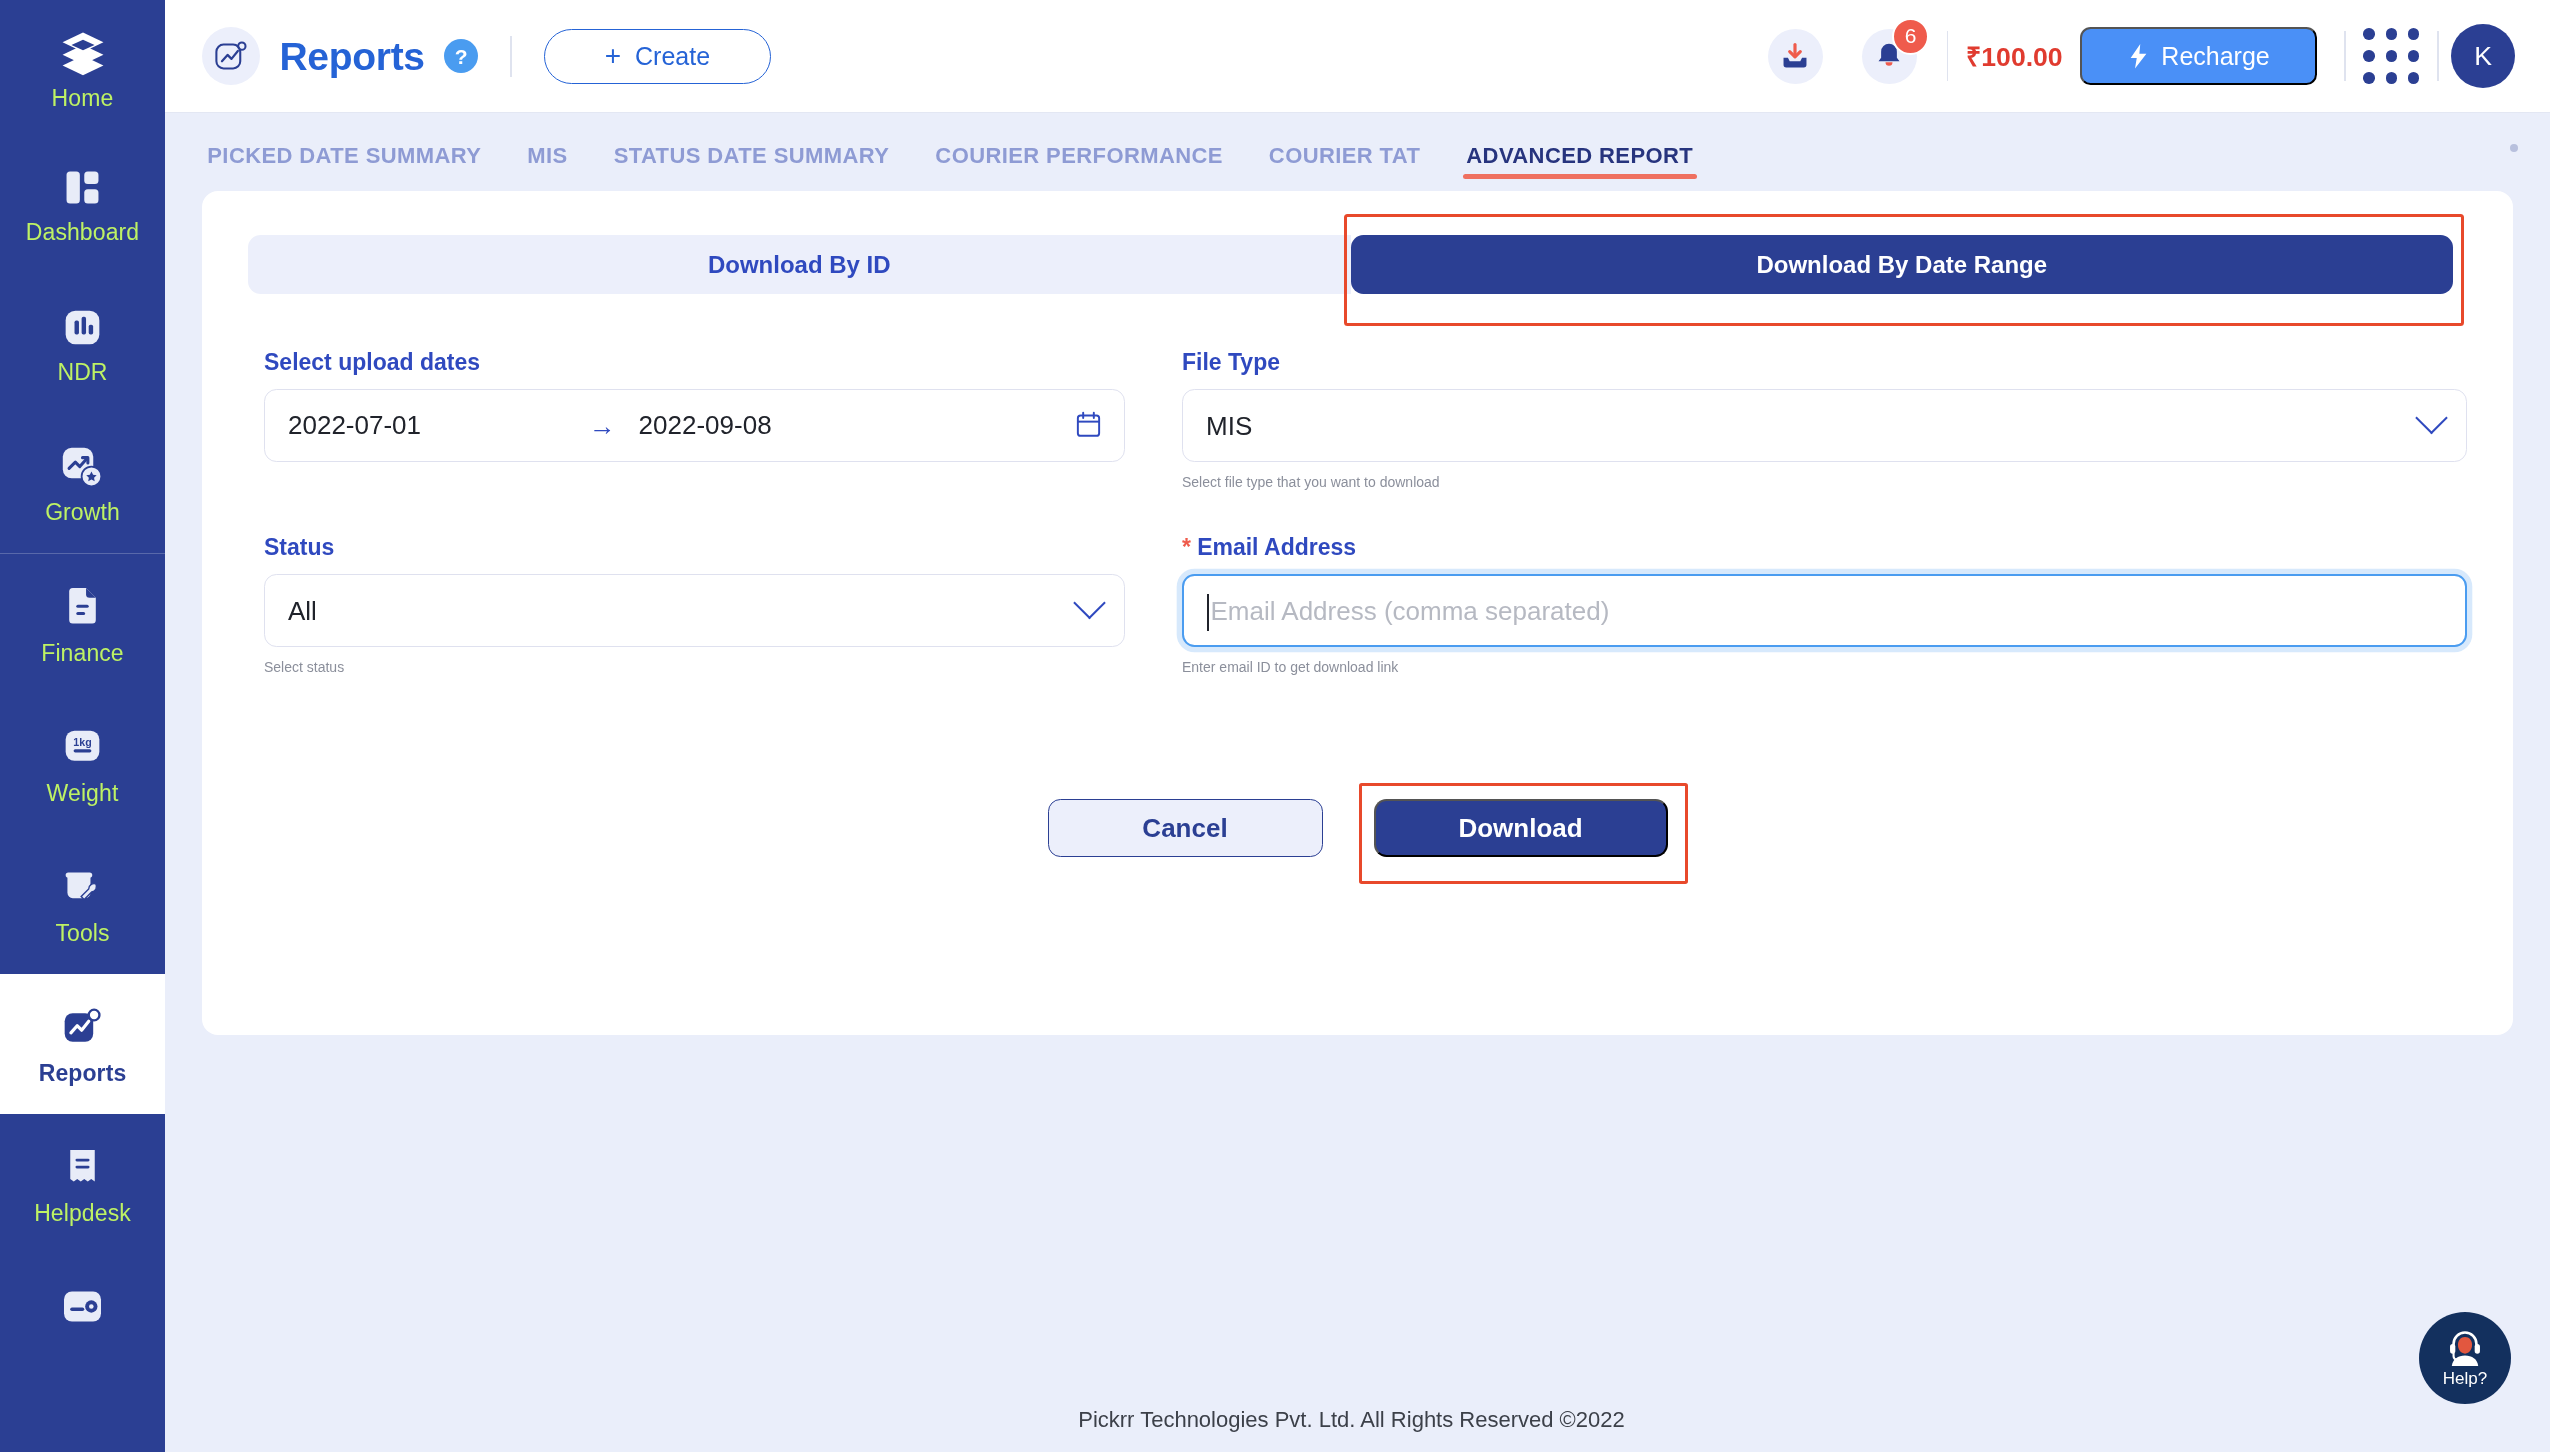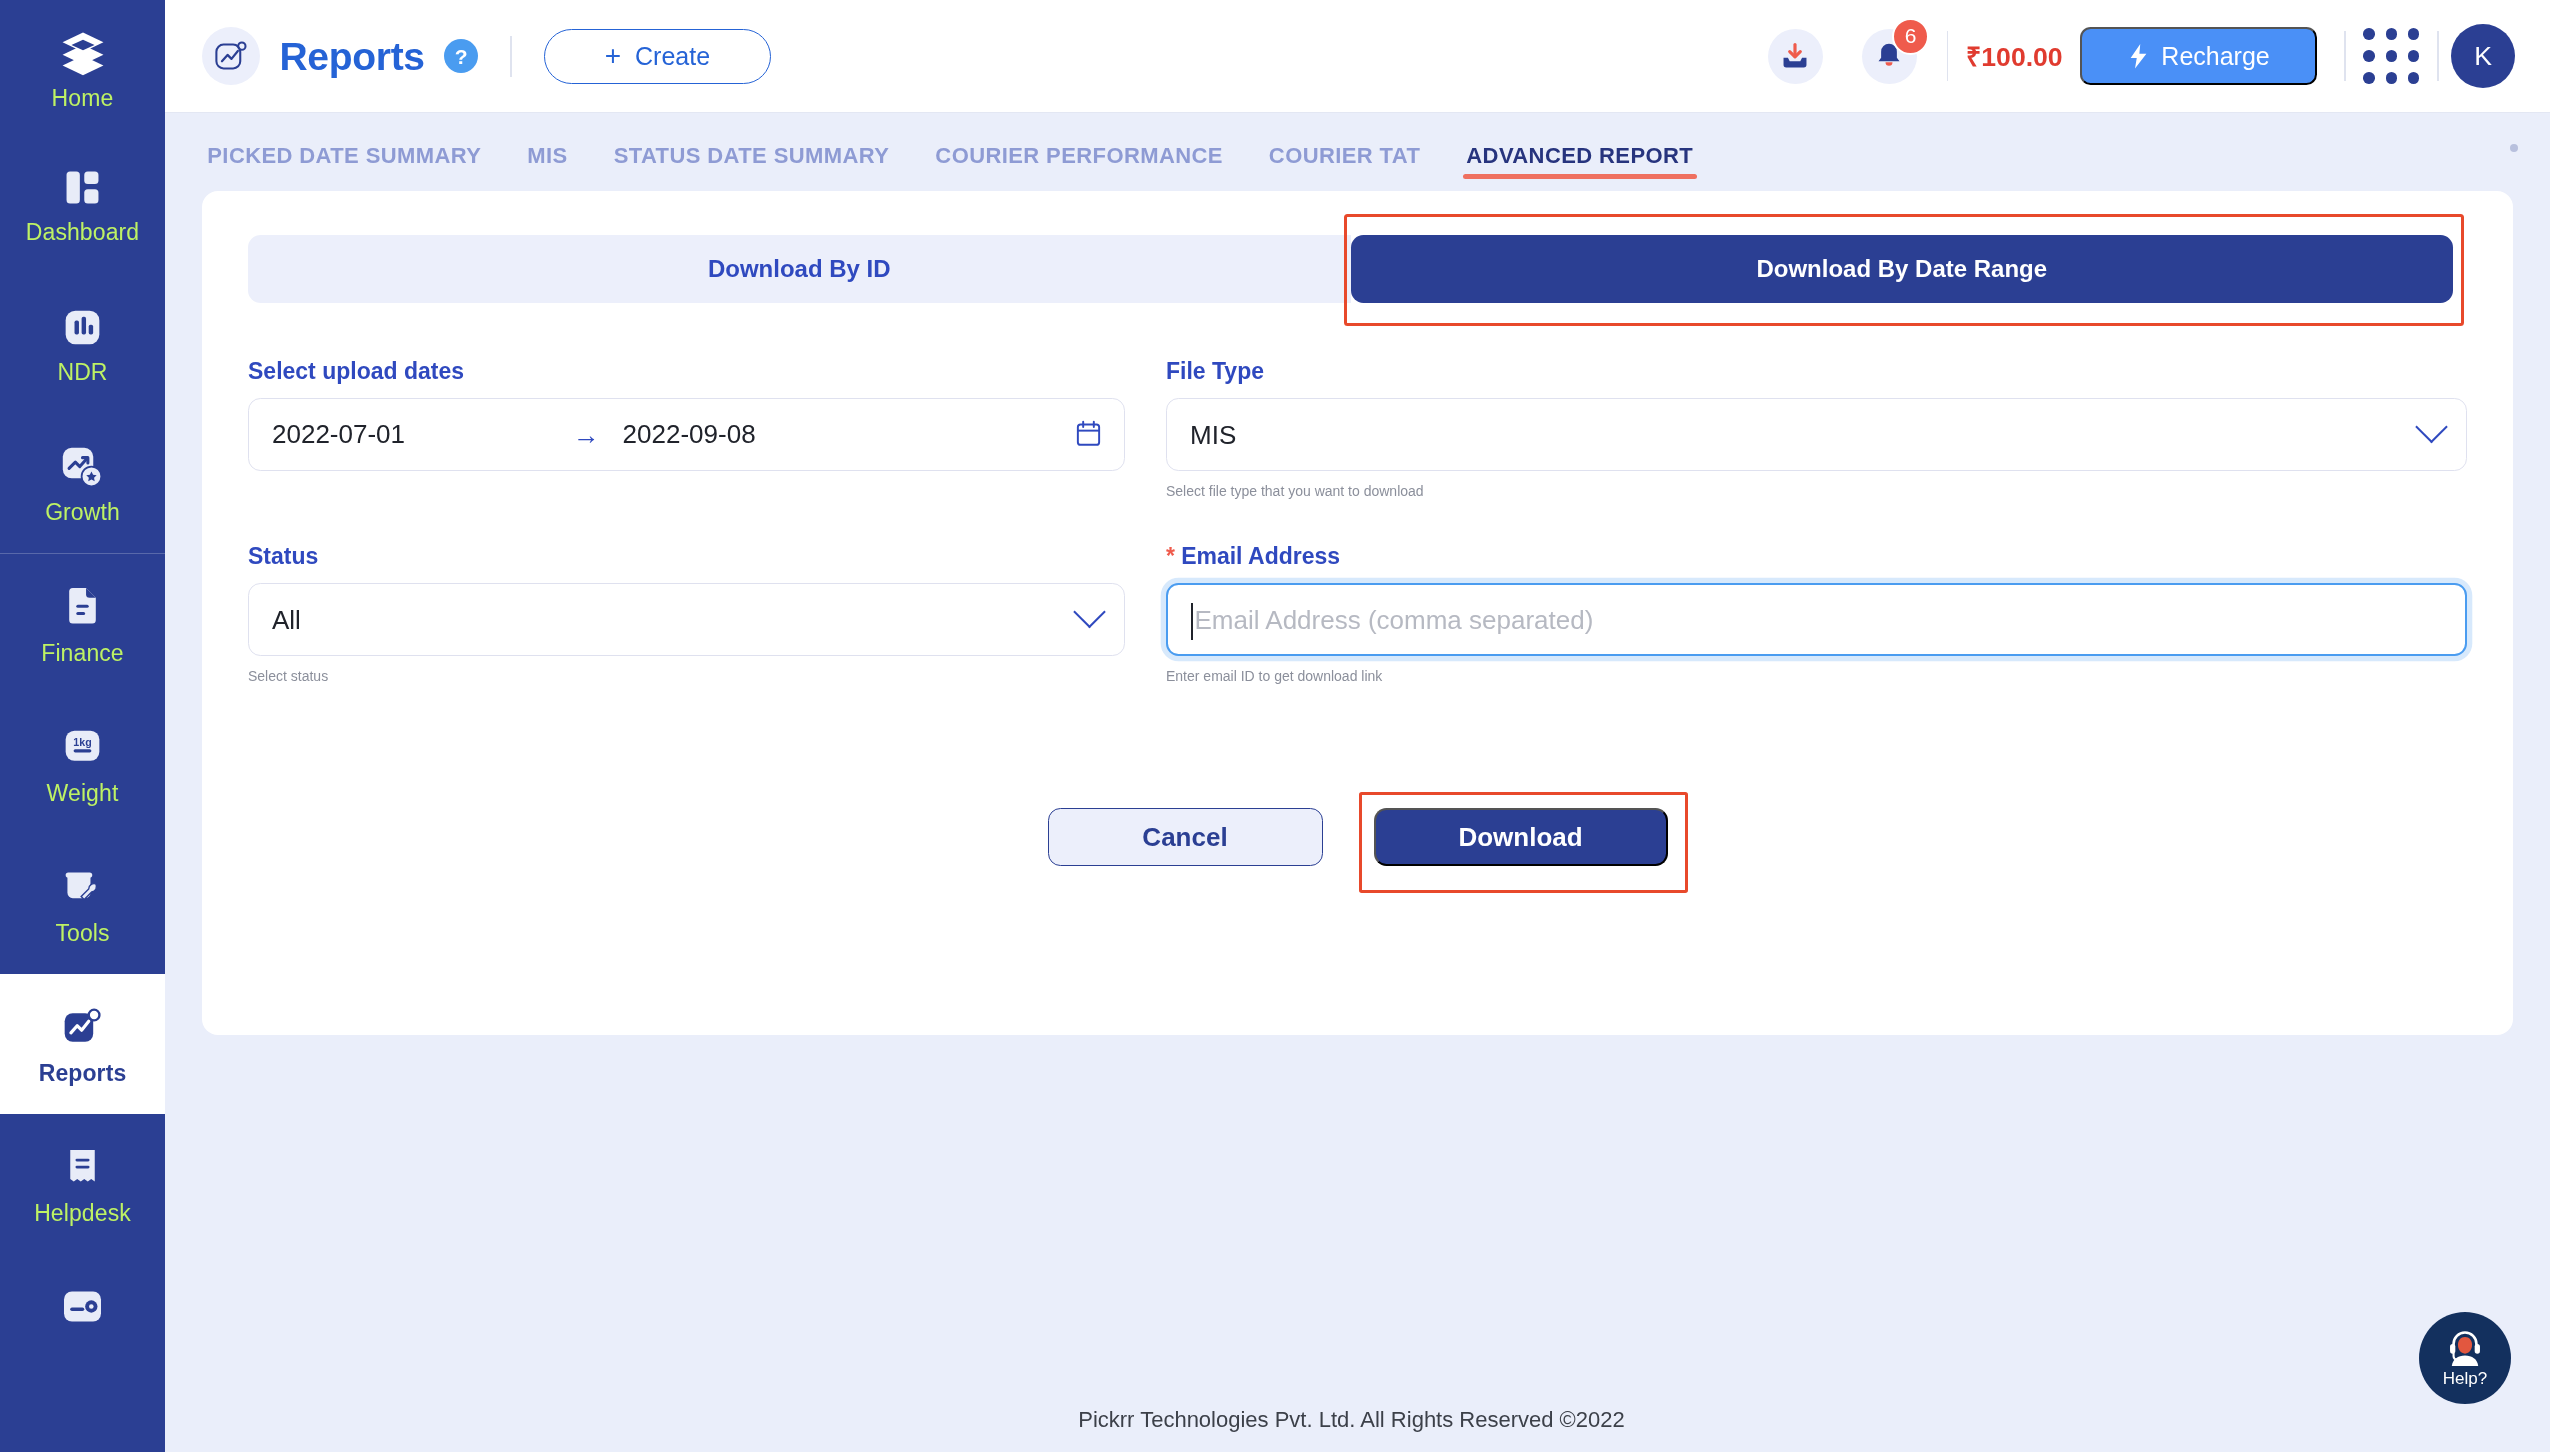--- a/index.html
+++ b/index.html
@@ -210,21 +210,21 @@
     border-radius: 16px;
     padding: 37px 46px 0 46px;
   }
 
   
   #mode-toggle {
     position: relative;
     display: flex;
     width: 2205px;
     max-width: 100%;
-    height: 68px;
+    height: 59px;
     margin: 7px 0 0 0;
   }
   .seg {
     flex: 1 1 50%;
     display: flex; align-items: center; justify-content: center;
     font-size: 24px; font-weight: bold;
     cursor: pointer;
     line-height: 1;
   }
   .seg.inactive {
@@ -250,21 +250,21 @@
   }
 
   
   #form-grid {
     display: grid;
     grid-template-columns: 877px 1fr;
     column-gap: 41px;
     row-gap: 0;
     margin-top: 57px;
   }
-  .field { position: relative; }
+  .field { position: relative; margin-left: 16px; }
   .field-label {
     font-size: 23px; font-weight: bold; color: #2f49bf;
     margin-bottom: 15px; display: block; line-height: 1;
   }
   .req-star { color: #ef5b4c; font-weight: bold; margin-right: 6.2px; }
   .control {
     position: relative;
     height: 73px;
     background: #ffffff;
     border: 1.8px solid #dfe1ef;

